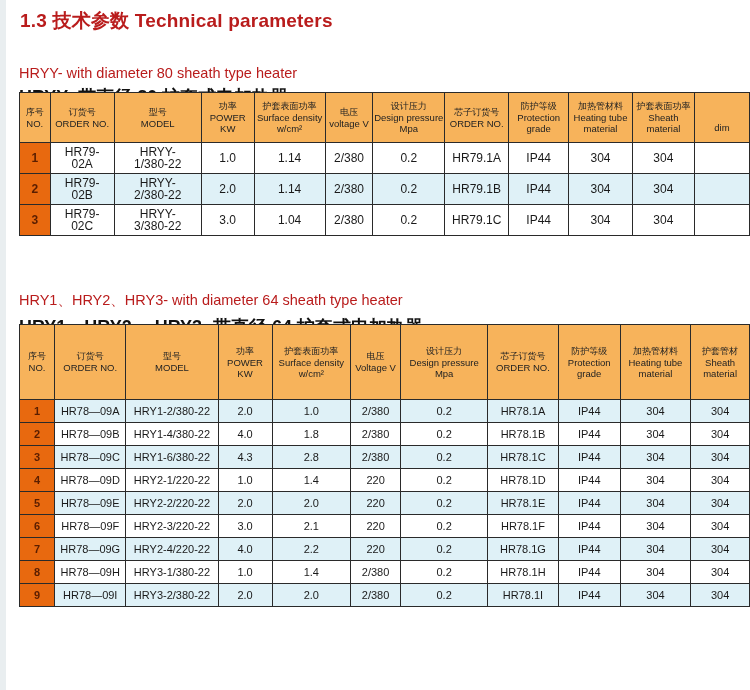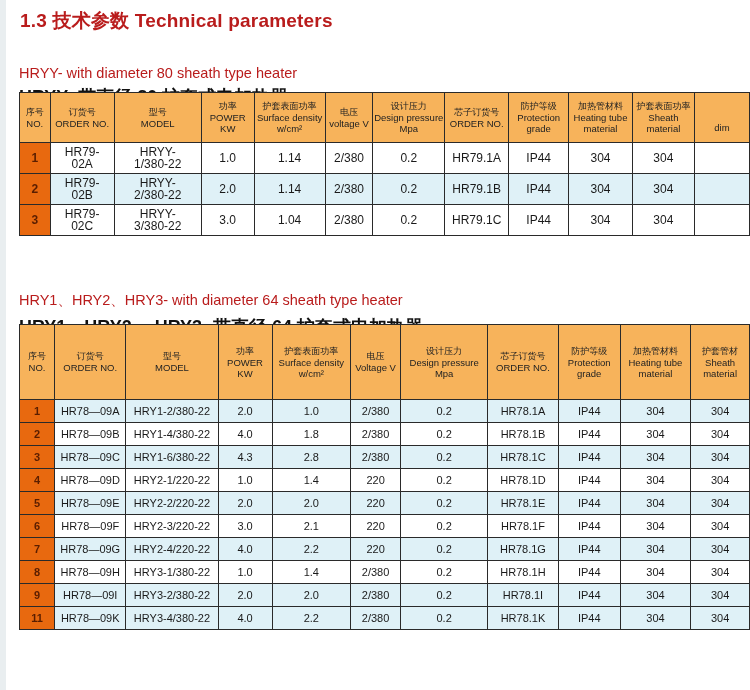--- a/index.html
+++ b/index.html
@@ -356,27 +356,14 @@
         <td>HRY3-2/380-22</td>
         <td>2.0</td>
         <td>2.0</td>
         <td>2/380</td>
         <td>0.2</td>
         <td>HR78.1I</td>
         <td>IP44</td>
         <td>304</td>
         <td>304</td>
       </tr>
-      <tr class="alt">
-        <td class="no">11</td>
-        <td>HR78—09K</td>
-        <td>HRY3-4/380-22</td>
-        <td>4.0</td>
-        <td>2.2</td>
-        <td>2/380</td>
-        <td>0.2</td>
-        <td>HR78.1K</td>
-        <td>IP44</td>
-        <td>304</td>
-        <td>304</td>
-      </tr>
     </tbody>
 </table>
 
 </body></html>

